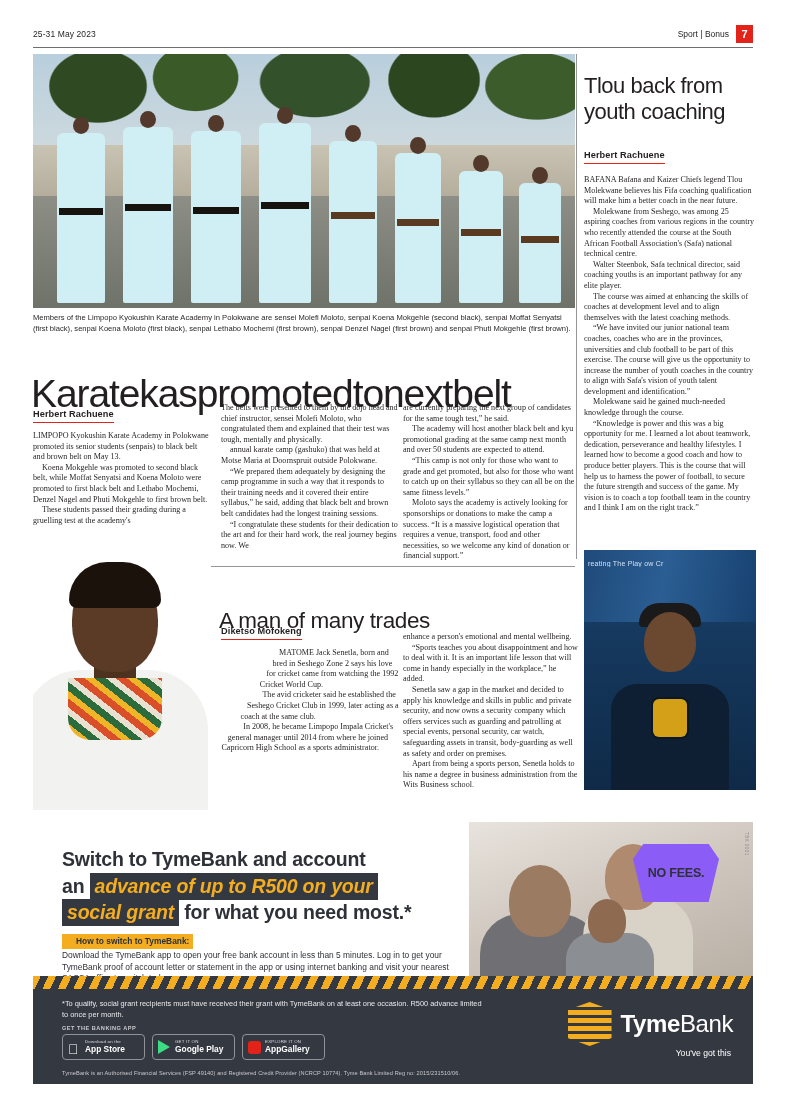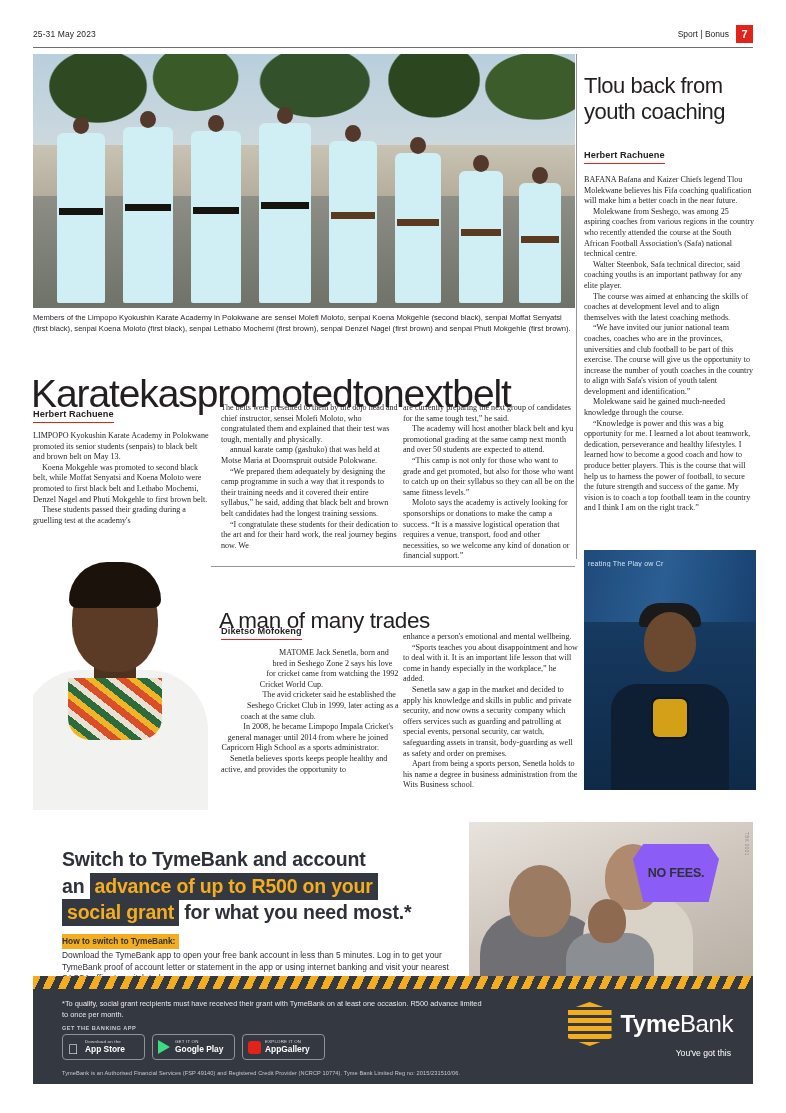--- a/index.html
+++ b/index.html
@@ -322,30 +322,31 @@
     line-height: 26.5px;
     font-weight: bold;
     color:#2e3137;
     letter-spacing:-.2px;
   }
   .ad-headline .hl {
     background:#343840;
     color:#f3ad1f;
     padding: 2px 5px 3px 5px;
     box-decoration-break: clone;
+    font-style: italic;
     -webkit-box-decoration-break: clone;
   }
 
   .ad-switch-label {
     position:absolute; left:29px; top:112px;
     background:#f3ad1f;
     color:#2e3137;
     font-size:8.4px;
     font-weight:600;
-    padding:2px 4px 3px 0;
+    padding:2px 4px 3px 14px;
   }
   .ad-switch-body {
     position:absolute; left:29px; top:128px; width:400px;
     font-size:8.4px; line-height:11.6px; color:#2e3137;
   }
 
   .no-fees {
     position:absolute; right:34px; top:22px;
     width:86px; height:58px;
     background:#8b5cf6;
@@ -517,21 +518,20 @@
   </div>
 
   <h2 class="headline-2">A man of many trades</h2>
   <div id="a2Byline" class="byline">Diketso Mofokeng</div>
 
   <div id="a2c1" class="col-body">
     <div class="wrapshape"></div>
     <p>MATOME Jack Senetla, born and bred in Seshego Zone 2 says his love for cricket came from watching the 1992 Cricket World Cup.</p>
     <p>The avid cricketer said he established the Seshego Cricket Club in 1999, later acting as a coach at the same club.</p>
     <p>In 2008, he became Limpopo Impala Cricket's general manager until 2014 from where he joined Capricorn High School as a sports administrator.</p>
-    <p>Senetla believes sports keeps people healthy and active, and provides the opportunity to</p>
   </div>
 
   <div id="a2c2" class="col-body">
     <p>enhance a person's emotional and mental wellbeing.</p>
     <p>“Sports teaches you about disappointment and how to deal with it. It is an important life lesson that will come in handy especially in the workplace,” he added.</p>
     <p>Senetla saw a gap in the market and decided to apply his knowledge and skills in public and private security, and now owns a security company which offers services such as guarding and patrolling at special events, personal security, car watch, safeguarding assets in transit, body-guarding as well as safety and order on premises.</p>
     <p>Apart from being a sports person, Senetla holds to his name a degree in business administration from the Wits Business school.</p>
   </div>
 
   <div class="ad">

